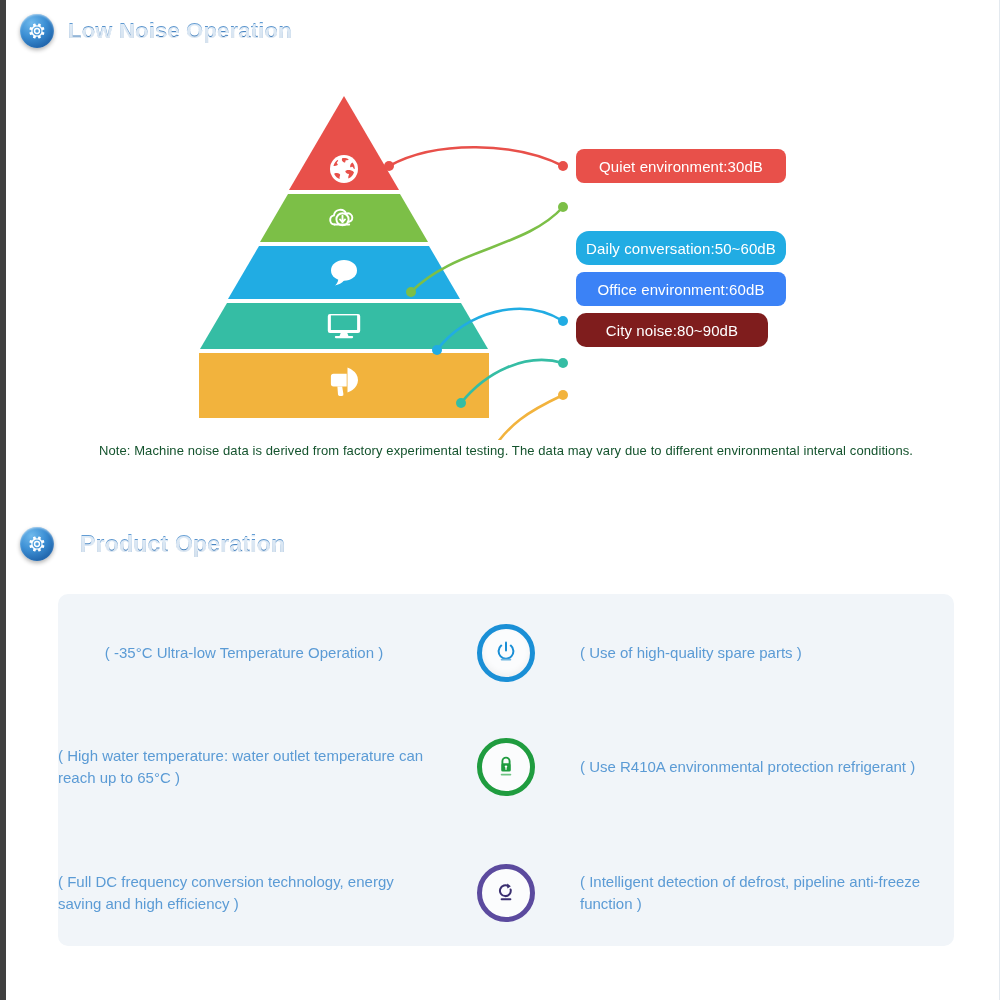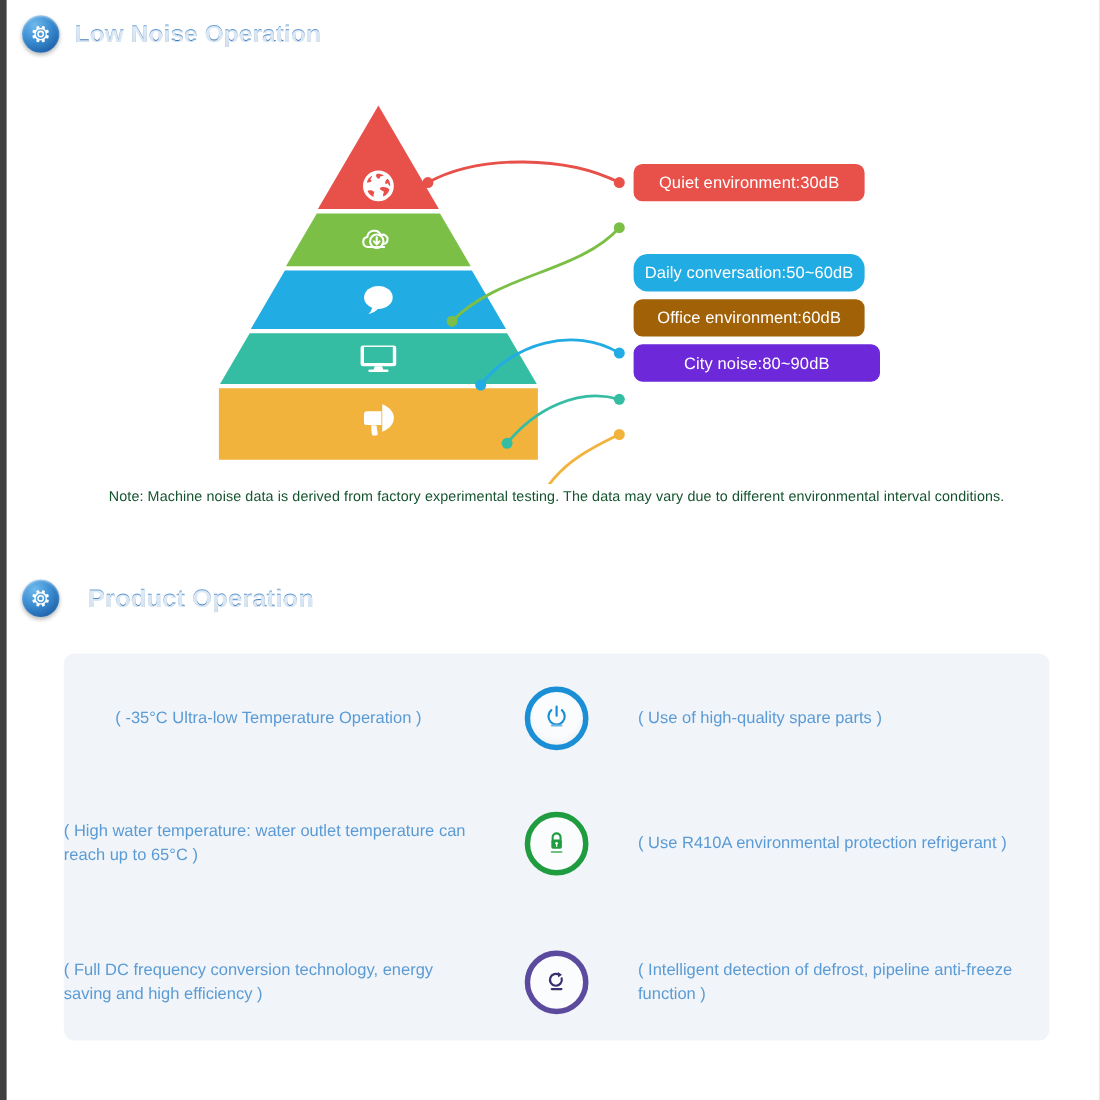--- a/index.html
+++ b/index.html
@@ -230,22 +230,22 @@
         <circle cx="557" cy="241" r="5" fill="#21ace3"></circle>
         <circle cx="455" cy="323" r="5" fill="#35bda4"></circle>
         <circle cx="557" cy="283" r="5" fill="#35bda4"></circle>
         <circle cx="481" cy="379" r="5" fill="#f2b33d"></circle>
         <circle cx="557" cy="315" r="5" fill="#f2b33d"></circle>
       </g>
     </svg>
 
     <div class="pill" id="pill-0" style="left:570px; top:69px;  width:210px; background:#e8504a;">Quiet environment:30dB</div>
     <div class="pill" id="pill-2" style="left:570px; top:151px; width:210px; background:#21ace3;border-radius:13px;">Daily conversation:50~60dB</div>
-    <div class="pill" id="pill-3" style="left:570px; top:192px; width:210px; background:#a16207;">Office environment:60dB</div>
-    <div class="pill" id="pill-4" style="left:570px; top:233px; width:224px; background:#6d28d9;">City noise:80~90dB</div>
+    <div class="pill" id="pill-3" style="left:570px; top:192px; width:210px; background:#3b82f6;">Office environment:60dB</div>
+    <div class="pill" id="pill-4" style="left:570px; top:233px; width:192px; background:#7f1d1d;border-radius:10px;">City noise:80~90dB</div>
   </div>
 
   <div class="note">Note: Machine noise data is derived from factory experimental testing. The data may vary due to different environmental interval conditions.</div>
 
   <div class="section-head" id="head-adv">
     <span class="gear-badge">
       <svg width="20" height="20" viewBox="0 0 24 24" aria-hidden="true">
         <path fill="#ffffff" d="M12 8.2a3.8 3.8 0 1 0 0 7.6 3.8 3.8 0 0 0 0-7.6zm0 5.9a2.1 2.1 0 1 1 0-4.2 2.1 2.1 0 0 1 0 4.2z"></path>
         <path fill="#ffffff" d="M20.3 13.6l-1.7-.5a6.8 6.8 0 0 0 0-2.2l1.7-.5a.7.7 0 0 0 .5-.9l-.5-1.7a.7.7 0 0 0-.9-.5l-1.7.5a6.9 6.9 0 0 0-1.6-1.6l.5-1.7a.7.7 0 0 0-.5-.9l-1.7-.5a.7.7 0 0 0-.9.5l-.5 1.7a6.8 6.8 0 0 0-2.2 0l-.5-1.7a.7.7 0 0 0-.9-.5l-1.7.5a.7.7 0 0 0-.5.9l.5 1.7a6.9 6.9 0 0 0-1.6 1.6l-1.7-.5a.7.7 0 0 0-.9.5l-.5 1.7a.7.7 0 0 0 .5.9l1.7.5a6.8 6.8 0 0 0 0 2.2l-1.7.5a.7.7 0 0 0-.5.9l.5 1.7a.7.7 0 0 0 .9.5l1.7-.5a6.9 6.9 0 0 0 1.6 1.6l-.5 1.7a.7.7 0 0 0 .5.9l1.7.5a.7.7 0 0 0 .9-.5l.5-1.7a6.8 6.8 0 0 0 2.2 0l.5 1.7a.7.7 0 0 0 .9.5l1.7-.5a.7.7 0 0 0 .5-.9l-.5-1.7a6.9 6.9 0 0 0 1.6-1.6l1.7.5a.7.7 0 0 0 .9-.5l.5-1.7a.7.7 0 0 0-.5-.9zM12 17.4A5.4 5.4 0 1 1 17.4 12 5.4 5.4 0 0 1 12 17.4z"></path>
       </svg>

